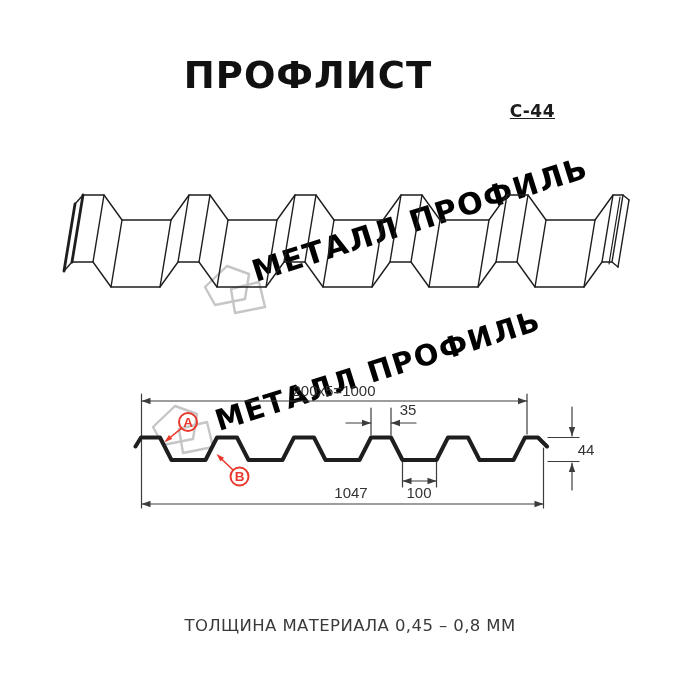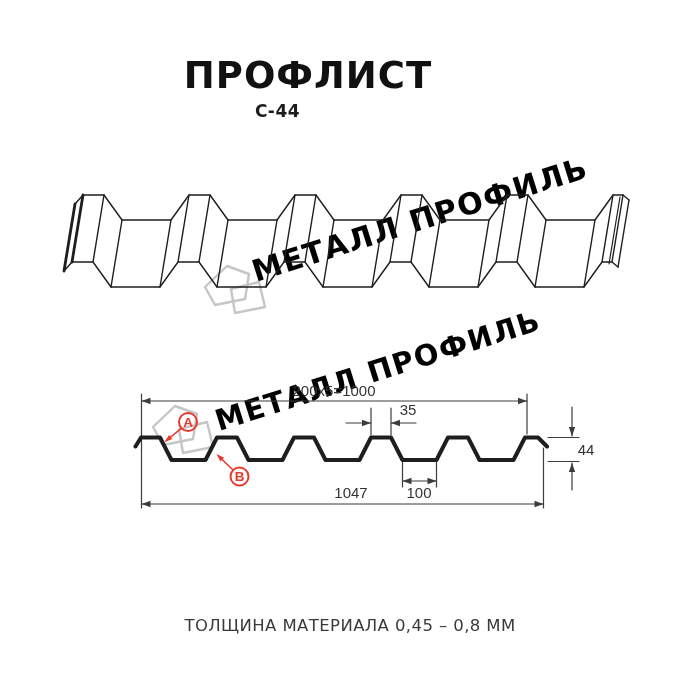--- a/index.html
+++ b/index.html
@@ -6,23 +6,23 @@
   .page{
     position:relative;width:700px;height:700px;background:#fff;overflow:hidden;
     font-family:"Liberation Sans", sans-serif;
   }
   .title{
     position:absolute;top:54px;left:0;width:616px;text-align:center;
     font-family:"DejaVu Sans", sans-serif;
     font-size:37px;font-weight:bold;letter-spacing:1px;color:#111;
   }
   .subtitle{
-    position:absolute;top:101px;left:0;width:555px;text-align:center;
+    position:absolute;top:101px;left:0;width:555px;text-align:right;
     font-family:"DejaVu Sans", sans-serif;
-    font-size:17px;font-weight:bold;letter-spacing:0.5px;color:#1c1c1c;
+    font-size:17px;font-weight:bold;letter-spacing:0.5px;color:#1c1c1c;text-decoration:underline;
   }
   .footnote{
     position:absolute;top:616px;left:0;width:700px;text-align:center;
     font-family:"DejaVu Sans", sans-serif;
     font-size:16.5px;font-weight:normal;letter-spacing:0.4px;color:#3a3a3a;
   }
   svg{position:absolute;top:0;left:0;}
   .dimtxt{
     font-family:"Liberation Sans", sans-serif;font-size:15px;fill:#333;
   }

